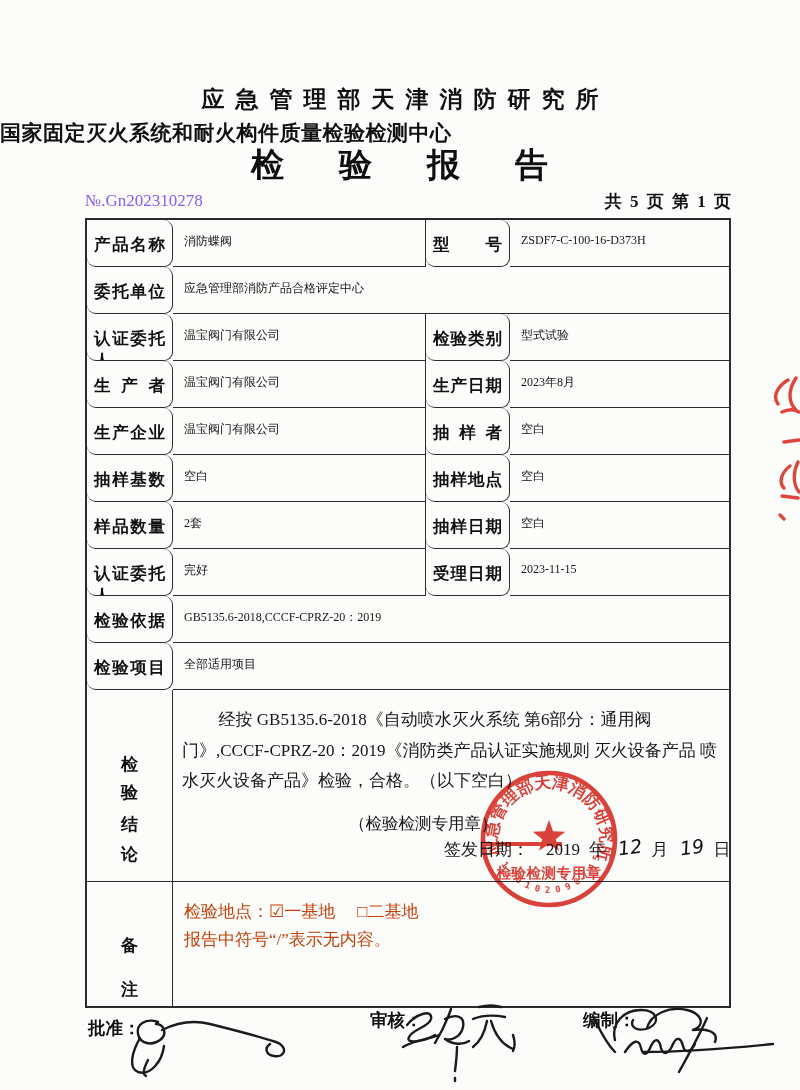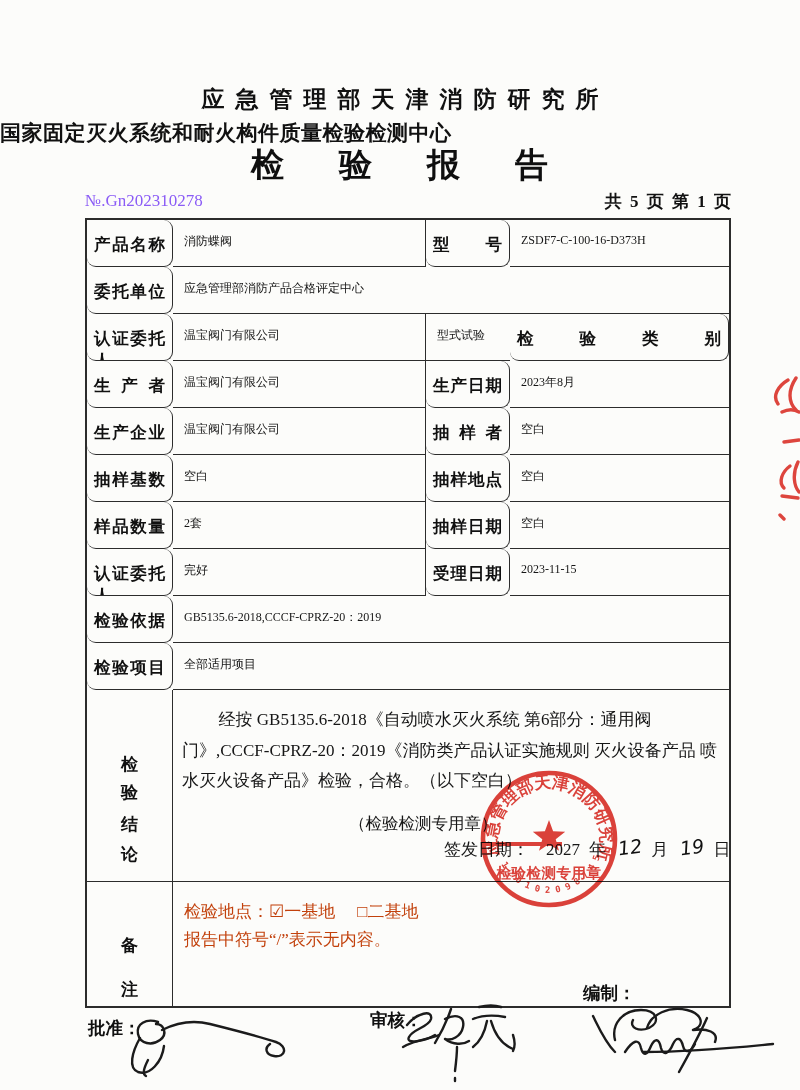--- a/index.html
+++ b/index.html
@@ -77,22 +77,22 @@
     <div class="cell lab br bb">产品名称</div>
     <div class="cell val br bb">消防蝶阀</div>
     <div class="cell lab br bb">型号</div>
     <div class="cell val bb">ZSDF7-C-100-16-D373H</div>
 
     <div class="cell lab br bb">委托单位</div>
     <div class="cell val bb span3">应急管理部消防产品合格评定中心</div>
 
     <div class="cell lab br bb">认证委托人</div>
     <div class="cell val br bb">温宝阀门有限公司</div>
+    <div class="cell lab br bb">检验类别</div>
     <div class="cell val bb">型式试验</div>
-    <div class="cell lab br bb">检验类别</div>
 
     <div class="cell lab br bb">生产者</div>
     <div class="cell val br bb">温宝阀门有限公司</div>
     <div class="cell lab br bb">生产日期</div>
     <div class="cell val bb">2023年8月</div>
 
     <div class="cell lab br bb">生产企业</div>
     <div class="cell val br bb">温宝阀门有限公司</div>
     <div class="cell lab br bb">抽样者</div>
     <div class="cell val bb">空白</div>
@@ -120,21 +120,21 @@
 
     <div class="cell vcell br bb">
       <span class="vtxt vtxt4">检验结论</span>
     </div>
     <div class="cell bb span3 concl">
       <p class="concl-p">经按 GB5135.6-2018《自动喷水灭火系统 第6部分：通用阀门》,CCCF-CPRZ-20：2019《消防类产品认证实施规则 灭火设备产品 喷水灭火设备产品》检验，合格。（以下空白）</p>
 
       <div class="stamp-caption">（检验检测专用章）</div>
 
       <div class="issue-line">
-        <span>签发日期：</span><span class="gap1">2027</span><span class="u">年</span><span class="hand">12</span><span class="u">月</span><span class="hand">19</span><span class="u">日</span>
+        <span>签发日期：</span><span class="gap1">2019</span><span class="u">年</span><span class="hand">12</span><span class="u">月</span><span class="hand">19</span><span class="u">日</span>
       </div>
 
       <svg class="stamp-svg" width="156" height="152" viewBox="0 0 156 152">
         <defs>
           <path id="arcTop" d="M 27.8 94.7 A 52 52 0 1 1 126.2 94.7"></path>
           <path id="arcBot" d="M 25.4 92.8 A 54 54 0 0 0 128.6 92.8"></path>
         </defs>
         <circle cx="77" cy="77" r="66" fill="none" stroke="#d8261d" stroke-width="4.6"></circle>
         <polygon fill="#d8261d" points="77,58 72.9,69.3 60.8,69.8 70.3,77.2 67,88.8 77,82 87,88.8 83.7,77.2 93.2,69.8 81.1,69.3"></polygon>
         <rect x="9" y="80" width="81" height="4" fill="#d8261d"></rect>
@@ -156,21 +156,21 @@
         <div class="remark-line1">
           <span>检验地点：</span><span>☑一基地</span><span class="opt2">□二基地</span>
         </div>
         <div>报告中符号“/”表示无内容。</div>
       </div>
     </div>
   </div>
 
   <div class="sig-label" style="left:88px;top:1016px;font-family:Liberation Mono, monospace;">批准：</div>
   <div class="sig-label" style="left:370px;top:1008px;">审核：</div>
-  <div class="sig-label" style="left:583px;top:981px;">编制：</div>
+  <div class="sig-label" style="left:583px;top:1008px;">编制：</div>
 
   <svg class="sig-svg" style="left:118px;top:1008px;" width="180" height="78" viewBox="0 0 180 78">
     <path d="M 40 14 C 28 10 18 16 20 26 C 22 36 34 38 42 32 C 50 26 46 16 38 16"></path>
     <path d="M 22 30 C 14 44 10 60 20 64 C 32 68 44 54 46 38"></path>
     <path d="M 44 22 C 60 14 76 12 92 16 C 116 22 140 28 158 34 C 170 38 168 50 156 48 C 148 47 146 40 152 36"></path>
     <path d="M 30 52 C 26 60 24 66 28 68"></path>
   </svg>
 
   <svg class="sig-svg" style="left:395px;top:995px;" width="140" height="92" viewBox="0 0 140 92">
     <path d="M 12 30 C 22 18 38 14 36 24 C 34 32 18 34 14 42 C 10 50 30 46 40 40"></path>

